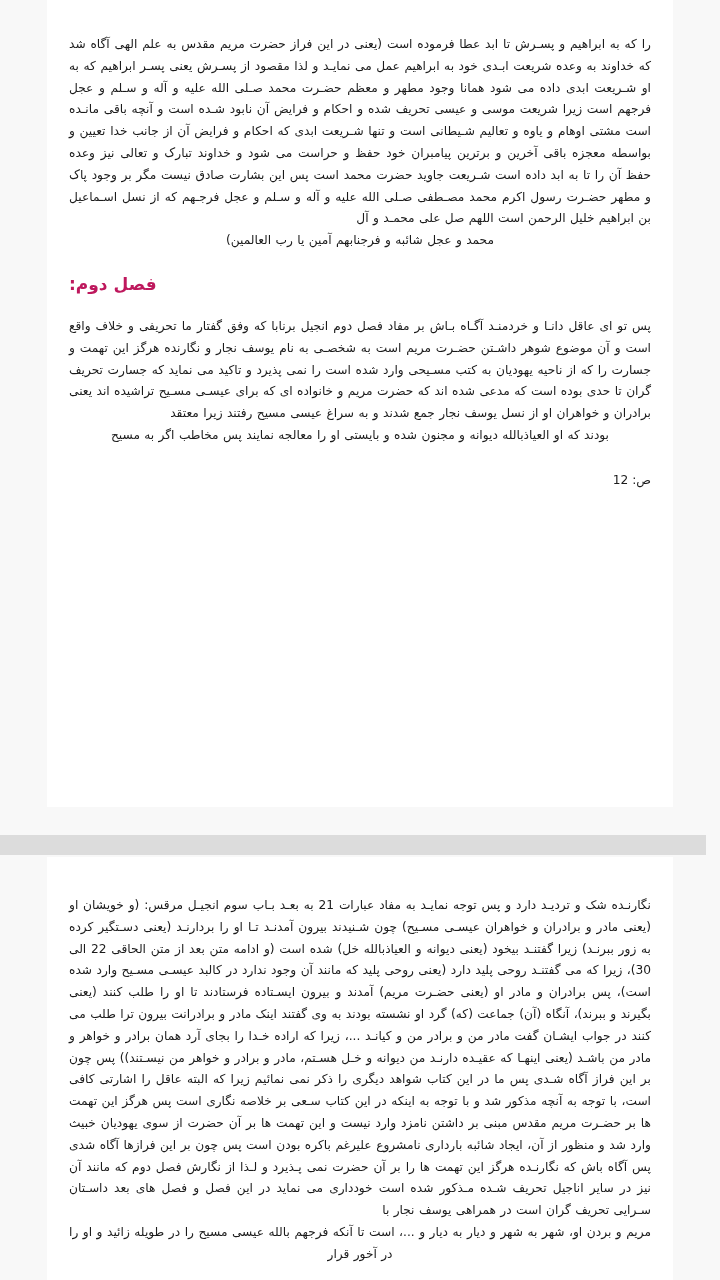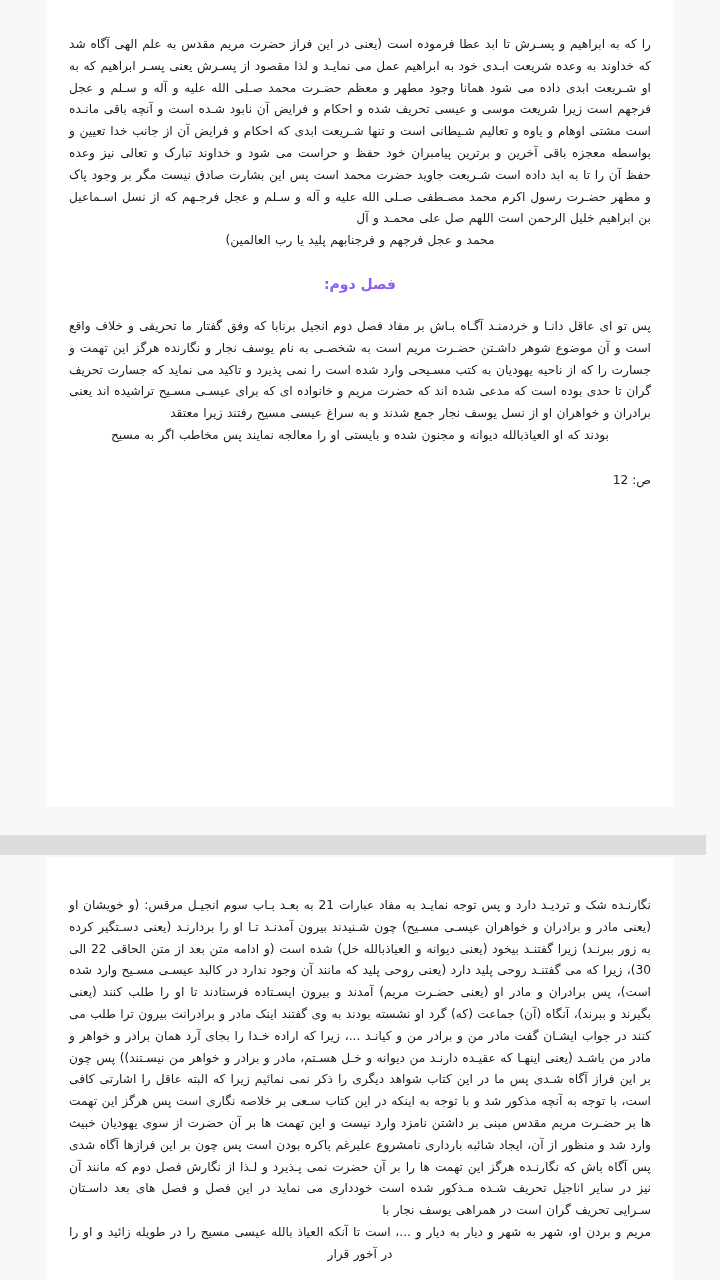--- a/index.html
+++ b/index.html
@@ -51,24 +51,24 @@
     margin: 0 0 0 0;
     font-family: "DejaVu Sans", "Liberation Sans", sans-serif;
     word-spacing: 0.5px;
     letter-spacing: 0px;
   }
   .para-closing {
     text-align-last: center;
   }
   .section-heading {
     direction: rtl;
-    text-align: center;
-    color: #8b5cf6;
+    text-align: left;
+    color: #be185d;
     font-weight: bold;
-    font-size: 14px;
+    font-size: 17px;
     line-height: 20px;
     margin: 22px 0 0 0;
     font-family: "DejaVu Sans", "Liberation Sans", sans-serif;
   }
   .para-gap {
     height: 22px;
   }
   .page-marker {
     direction: rtl;
     text-align: right;
@@ -99,21 +99,21 @@
 </head>
 <body>
 
 <div class="doc-viewer">
 
   <div class="page-panel page-1">
     <div class="page-inner">
 
       <p class="para">را که به ابراهیم و پسـرش تا ابد عطا فرموده است (یعنی در این فراز حضرت مریم مقدس به علم الهی آگاه شد که خداوند به وعده شریعت ابـدی خود به ابراهیم عمل می نمایـد و لذا مقصود از پسـرش یعنی پسـر ابراهیم که به او شـریعت ابدی داده می شود همانا وجود مطهر و معظم حضـرت محمد صـلی الله علیه و آله و سـلم و عجل فرجهم است زیرا شریعت موسی و عیسی تحریف شده و احکام و فرایض آن نابود شـده است و آنچه باقی مانـده است مشتی اوهام و یاوه و تعالیم شـیطانی است و تنها شـریعت ابدی که احکام و فرایض آن از جانب خدا تعیین و بواسطه معجزه باقی آخرین و برترین پیامبران خود حفظ و حراست می شود و خداوند تبارک و تعالی نیز وعده حفظ آن را تا به ابد داده است شـریعت جاوید حضرت محمد است پس این بشارت صادق نیست مگر بر وجود پاک و مطهر حضـرت رسول اکرم محمد مصـطفی صـلی الله علیه و آله و سـلم و عجل فرجـهم که از نسل اسـماعیل بن ابراهیم خلیل الرحمن است اللهم صل علی محمـد و آل</p>
 
-      <p class="para para-closing">محمد و عجل فرجهم و فرجنابهم پلید یا رب العالمین)</p>
+      <p class="para para-closing">محمد و عجل شائبه و فرجنابهم آمین یا رب العالمین)</p>
 
       <h2 class="section-heading">فصل دوم:</h2>
 
       <div class="para-gap"></div>
 
       <p class="para">پس تو ای عاقل دانـا و خردمنـد آگـاه بـاش بر مفاد فصل دوم انجیل برنابا که وفق گفتار ما تحریفی و خلاف واقع است و آن موضوع شوهر داشـتن حضـرت مریم است به شخصـی به نام یوسف نجار و نگارنده هرگز این تهمت و جسارت را که از ناحیه یهودیان به کتب مسـیحی وارد شده است را نمی پذیرد و تاکید می نماید که جسارت تحریف گران تا حدی بوده است که مدعی شده اند که حضرت مریم و خانواده ای که برای عیسـی مسـیح تراشیده اند یعنی برادران و خواهران او از نسل یوسف نجار جمع شدند و به سراغ عیسی مسیح رفتند زیرا معتقد</p>
 
       <p class="para para-closing">بودند که او العیاذبالله دیوانه و مجنون شده و بایستی او را معالجه نمایند پس مخاطب اگر به مسیح</p>
 
       <div class="page-marker">ص: 12</div>
@@ -123,18 +123,18 @@
 
   <div class="sep-gap-top"></div>
   <div class="page-separator"></div>
   <div class="sep-gap-bottom"></div>
 
   <div class="page-panel page-2">
     <div class="page-inner">
 
       <p class="para">نگارنـده شک و تردیـد دارد و پس توجه نمایـد به مفاد عبارات 21 به بعـد بـاب سوم انجیـل مرقس: (و خویشان او (یعنی مادر و برادران و خواهران عیسـی مسـیح) چون شـنیدند بیرون آمدنـد تـا او را بردارنـد (یعنی دسـتگیر کرده به زور ببرنـد) زیرا گفتنـد بیخود (یعنی دیوانه و العیاذبالله خل) شده است (و ادامه متن بعد از متن الحاقی 22 الی 30)، زیرا که می گفتنـد روحی پلید دارد (یعنی روحی پلید که مانند آن وجود ندارد در کالبد عیسـی مسـیح وارد شده است)، پس برادران و مادر او (یعنی حضـرت مریم) آمدند و بیرون ایسـتاده فرستادند تا او را طلب کنند (یعنی بگیرند و ببرند)، آنگاه (آن) جماعت (که) گرد او نشسته بودند به وی گفتند اینک مادر و برادرانت بیرون ترا طلب می کنند در جواب ایشـان گفت مادر من و برادر من و کیانـد ...، زیرا که اراده خـدا را بجای آرد همان برادر و خواهر و مادر من باشـد (یعنی اینهـا که عقیـده دارنـد من دیوانه و خـل هسـتم، مادر و برادر و خواهر من نیسـتند)) پس چون بر این فراز آگاه شـدی پس ما در این کتاب شواهد دیگری را ذکر نمی نمائیم زیرا که البته عاقل را اشارتی کافی است، با توجه به آنچه مذکور شد و با توجه به اینکه در این کتاب سـعی بر خلاصه نگاری است پس هرگز این تهمت ها بر حضـرت مریم مقدس مبنی بر داشتن نامزد وارد نیست و این تهمت ها بر آن حضرت از سوی یهودیان خبیث وارد شد و منظور از آن، ایجاد شائبه بارداری نامشروع علیرغم باکره بودن است پس چون بر این فرازها آگاه شدی پس آگاه باش که نگارنـده هرگز این تهمت ها را بر آن حضرت نمی پـذیرد و لـذا از نگارش فصل دوم که مانند آن نیز در سایر اناجیل تحریف شـده مـذکور شده است خودداری می نماید در این فصل و فصل های بعد داسـتان سـرایی تحریف گران است در همراهی یوسف نجار با</p>
 
-      <p class="para para-closing">مریم و بردن او، شهر به شهر و دیار به دیار و ...، است تا آنکه العیاذ بالله عیسی مسیح را در طویله زائید و او را در آخور قرار</p>
+      <p class="para para-closing">مریم و بردن او، شهر به شهر و دیار به دیار و ...، است تا آنکه فرجهم بالله عیسی مسیح را در طویله زائید و او را در آخور قرار</p>
 
     </div>
   </div>
 
 </div>
 
 </body></html>

